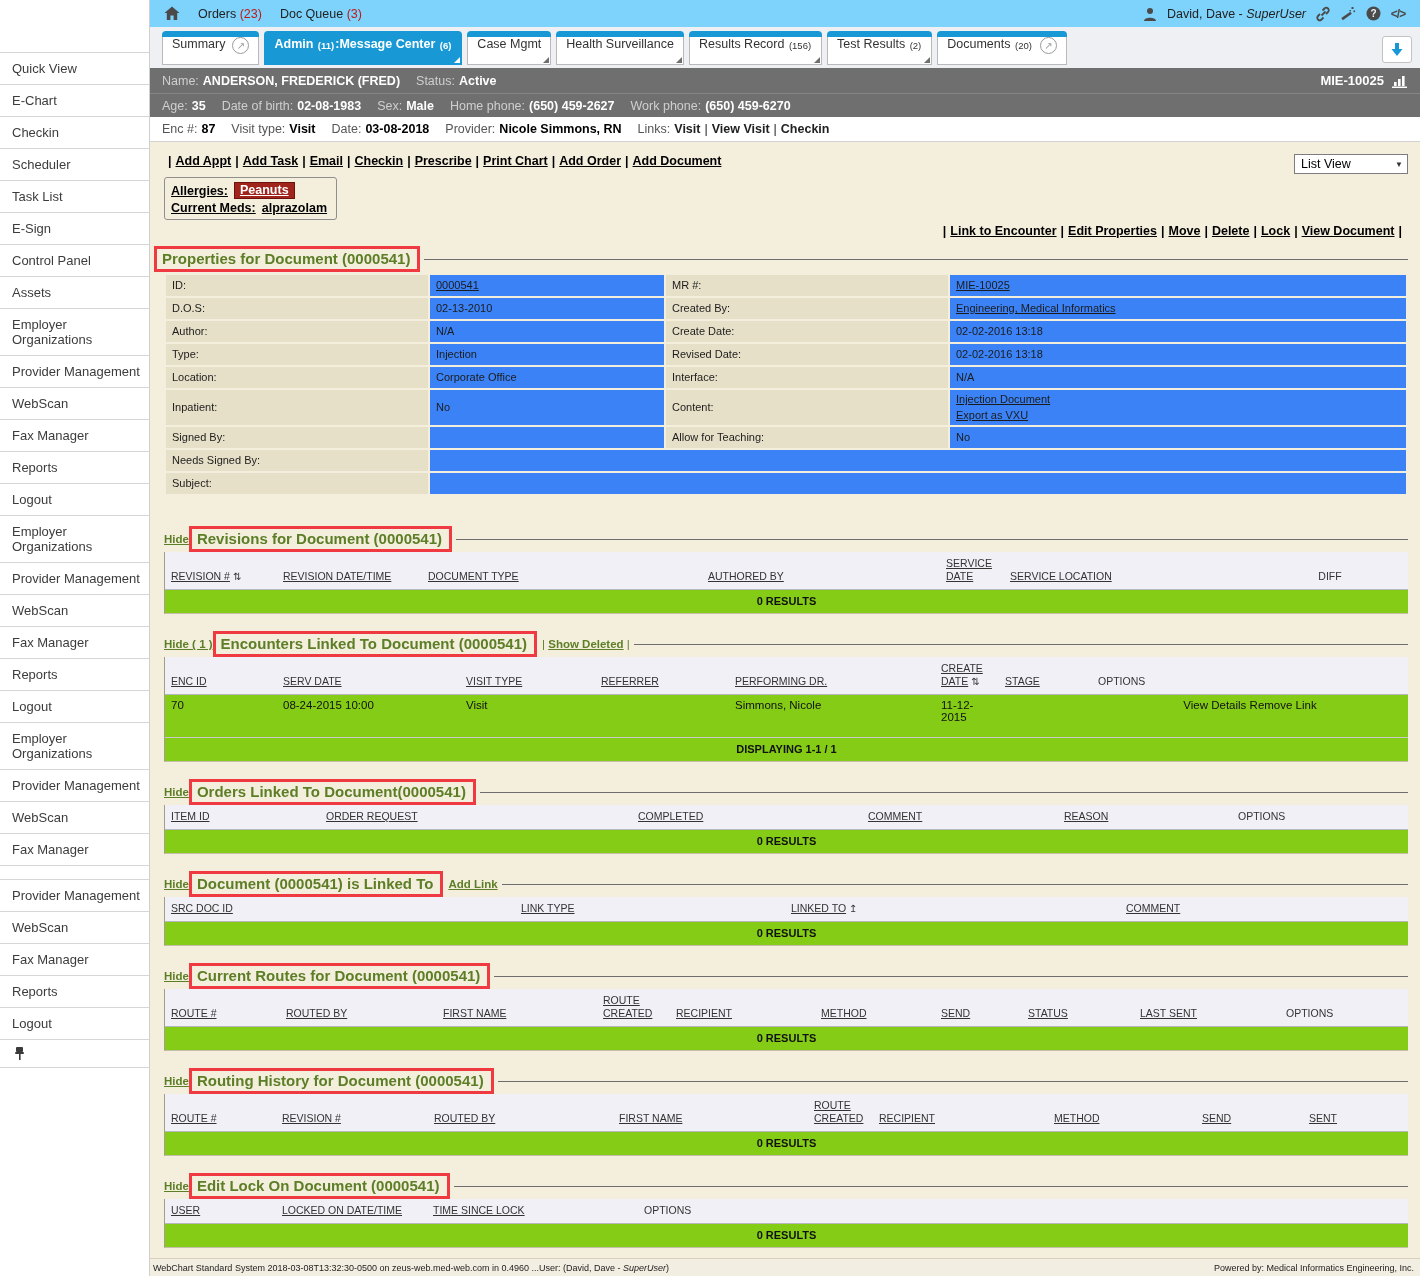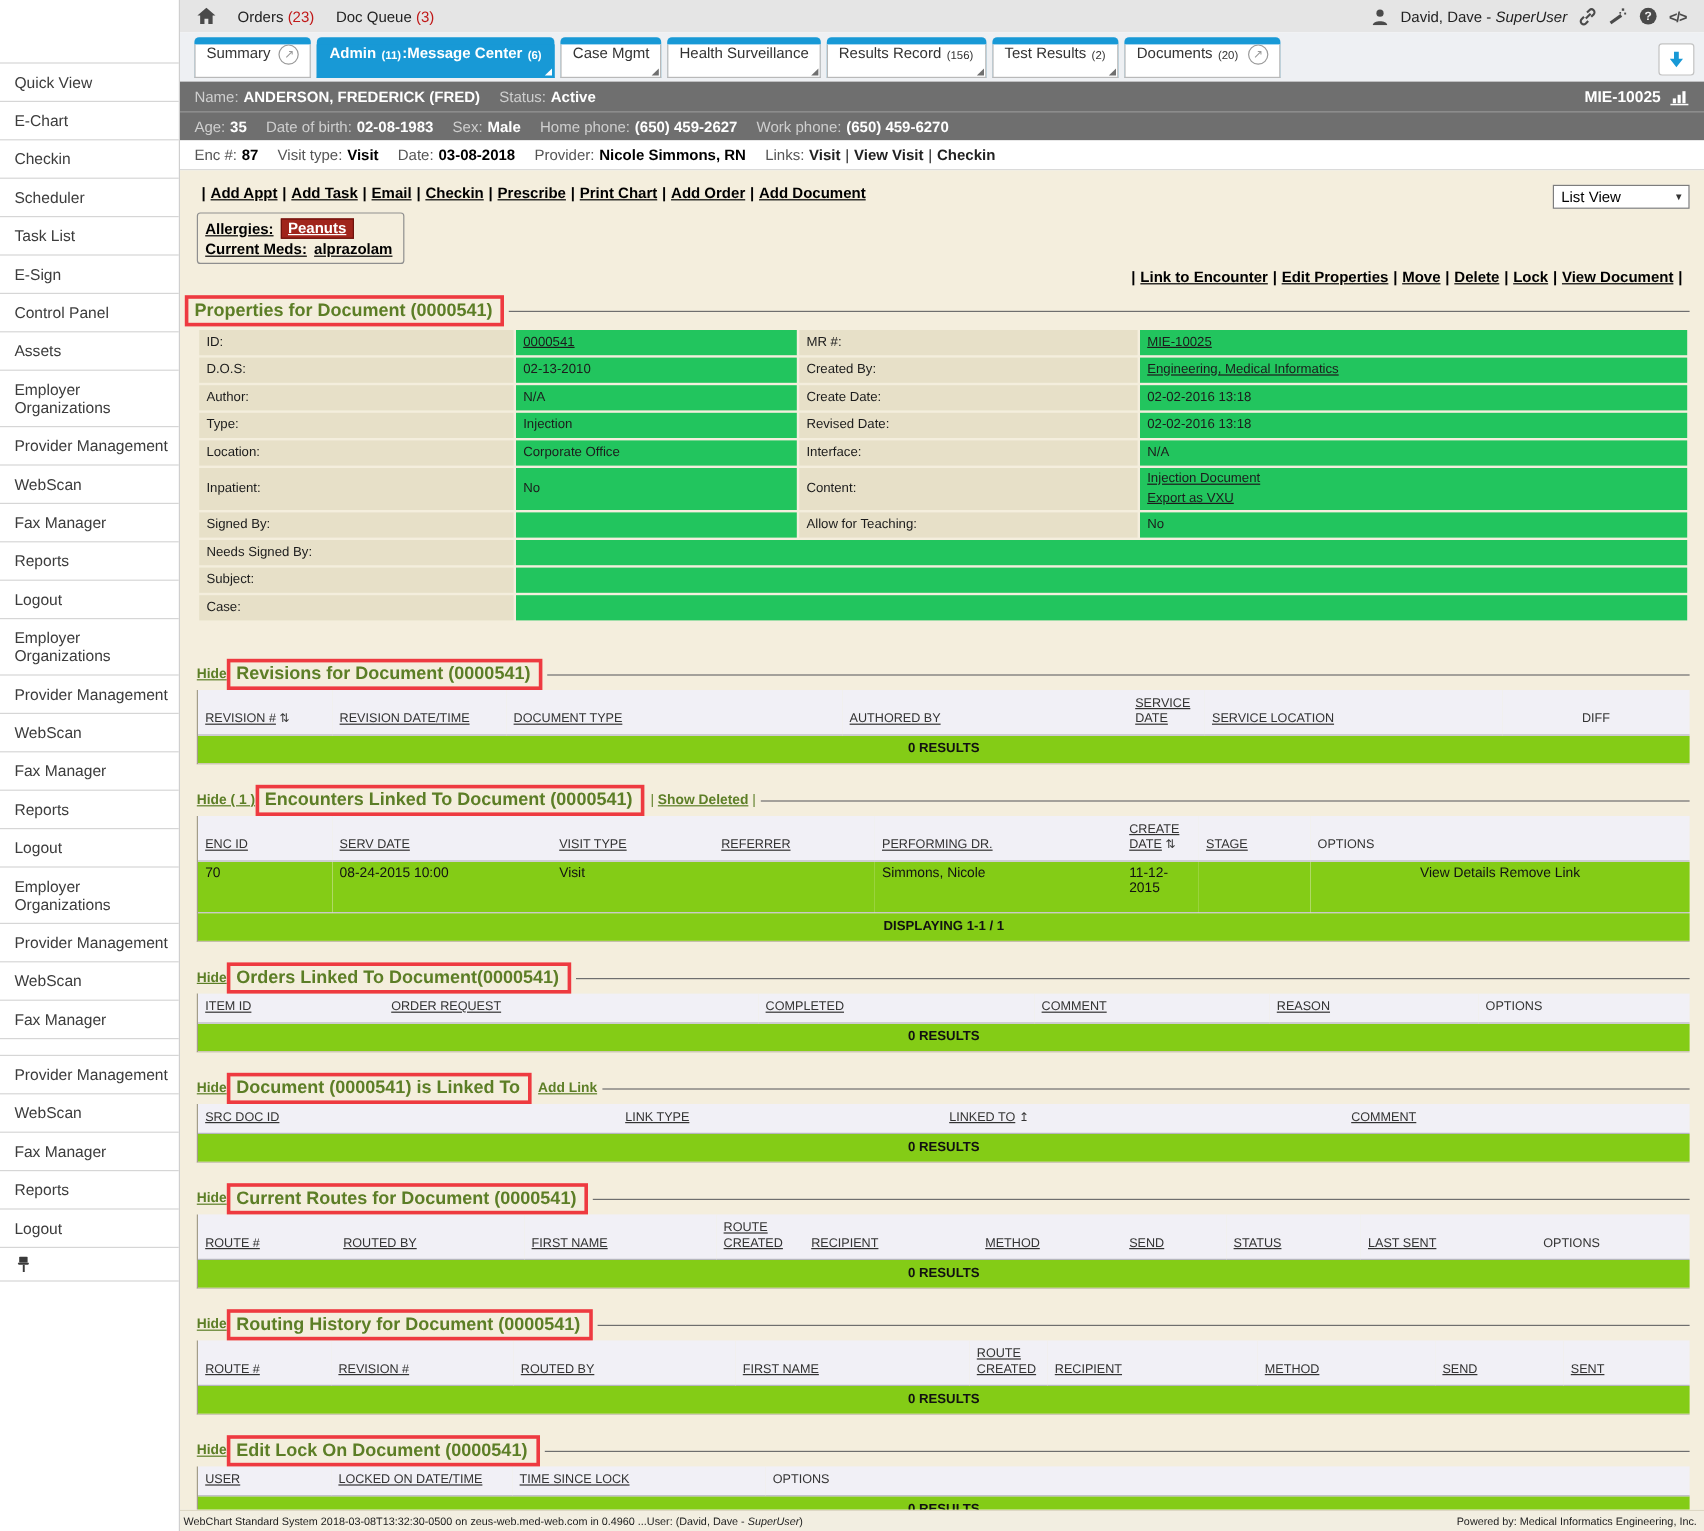--- a/index.html
+++ b/index.html
@@ -10,21 +10,21 @@
   
   .sidebar { flex:0 0 150px; background:#fff; border-right:1px solid #cfcfcf; }
   .logo { height:53px; border-bottom:1px solid #d6d6d6; }
   .side-item { padding:8px 4px 8px 12px; border-bottom:1px solid #d6d6d6; font-size:13px; color:#3c3c3c; cursor:pointer; line-height:15px; }
   .side-item.glitch { height:14px; padding:2px 12px; }
   .side-pin { padding:7px 4px 7px 14px; border-bottom:1px solid #d6d6d6; color:#3a3a3a; cursor:pointer; }
 
   
   .main { flex:1; display:flex; flex-direction:column; min-width:0; }
 
-  .topbar { height:27px; background:#e5e5e5; display:flex; align-items:center; padding:0 14px; font-size:12.5px; color:#222; }
+  .topbar { height:27px; background:#7dd3fc; display:flex; align-items:center; padding:0 14px; font-size:12.5px; color:#222; }
   .topbar .tb-left { display:flex; align-items:center; gap:18px; flex:1; }
   .tb-link { cursor:pointer; }
   .tb-count { color:#c01818; }
   .tb-right { display:flex; align-items:center; gap:9px; color:#222; }
   .user-role { font-style:italic; }
   .ticon { width:16px; height:16px; color:#4a4a4a; display:inline-flex; align-items:center; justify-content:center; cursor:pointer; }
   .code-icon { font-weight:bold; font-size:12px; letter-spacing:-1px; }
 
   .tabbar { height:41px; background:#eef0f3; display:flex; align-items:flex-end; padding:0 8px 3px 12px; }
   .tabs { display:flex; align-items:flex-end; gap:5px; flex:1; }
@@ -76,21 +76,21 @@
   .sec-links { font-size:11.5px; color:#5c7e26; margin-left:5px; white-space:nowrap; }
   .sec-links .sec-link { font-weight:bold; text-decoration:underline; cursor:pointer; }
   .sec-rule { flex:1; height:1px; background:#6e6e6e; margin-left:4px; }
 
   .props { margin-top:8px; }
   .props-head .redbox { margin-left:-10px; }
   .props-table { width:100%; border-collapse:separate; border-spacing:2px; margin-top:1px; }
   .props-table td { font-size:11px; padding:1px 6px 2px; color:#1c1c1c; line-height:16px; height:21px; }
   .props-table td.lbl { background:#e7e0c8; width:262px; }
   .props-table td.lbl2 { width:282px; }
-  .props-table td.val { background:#22c55e; }
+  .props-table td.val { background:#3b82f6; }
   .props-table td.val1 { width:234px; }
   .cell-link { text-decoration:underline; cursor:pointer; }
 
   .section { margin-top:17px; }
   .section.first { margin-top:30px; }
   .sec-table { border-left:1px solid #a39d89; border-bottom:1px solid #c4beab; }
   table.grid { width:100%; border-collapse:collapse; table-layout:fixed; }
   table.grid thead tr { background:#f1f0f6; }
   table.grid th { text-align:left; vertical-align:bottom; font-weight:normal; font-size:10.5px; color:#333; padding:5px 6px 6px; border-bottom:1px solid #b6b6bd; line-height:13px; }
   table.grid th .cl { text-decoration:underline; cursor:pointer; }
@@ -381,24 +381,20 @@
                 <td class="val">No</td>
               </tr>
               <tr>
                 <td class="lbl">Needs Signed By:</td>
                 <td class="val val1" colspan="3"></td>
               </tr>
               <tr>
                 <td class="lbl">Subject:</td>
                 <td class="val val1" colspan="3"></td>
               </tr>
-              <tr>
-                <td class="lbl">Case:</td>
-                <td class="val val1" colspan="3"></td>
-              </tr>
             </tbody>
         </table>
       </div>
 
       
       <div id="sections">
           <div class="section first">
             <div class="sec-head">
               <span class="hide-link">Hide</span>
               <span class="redbox">

